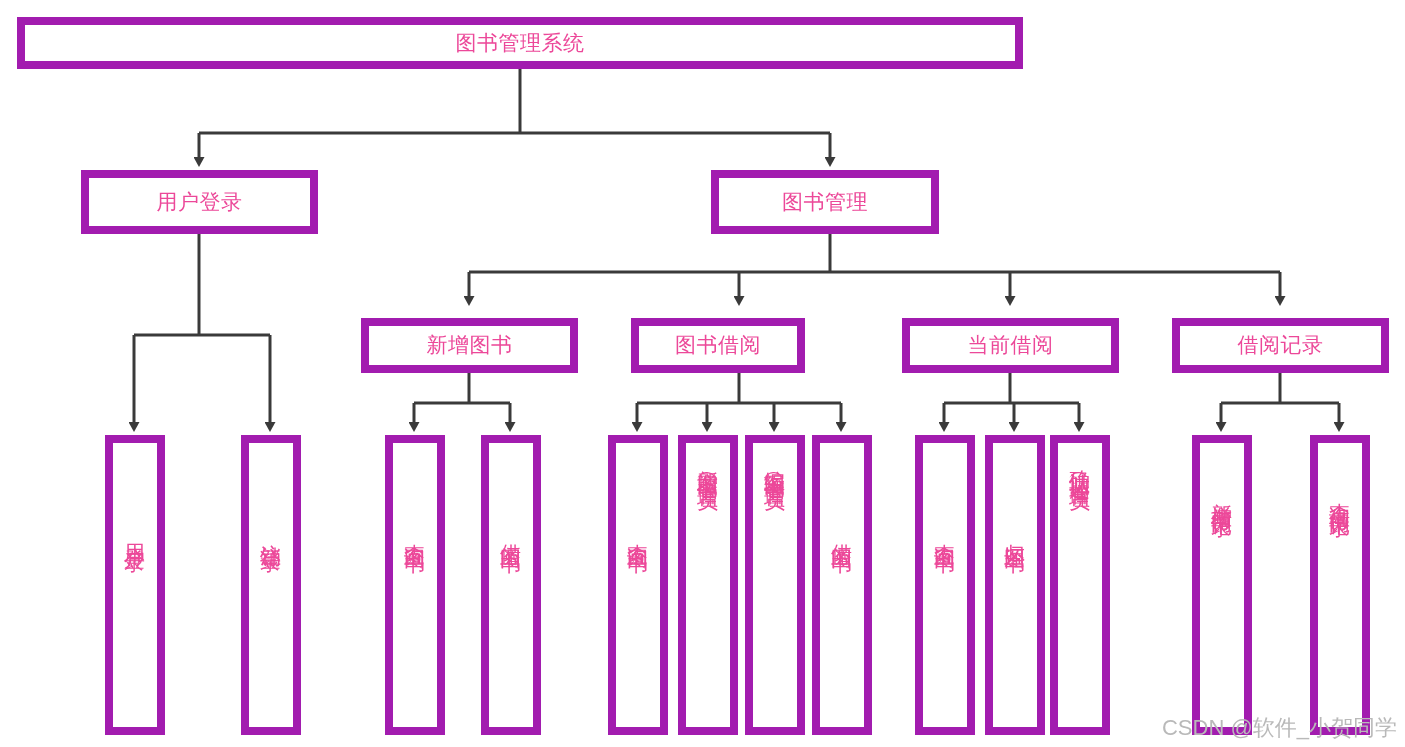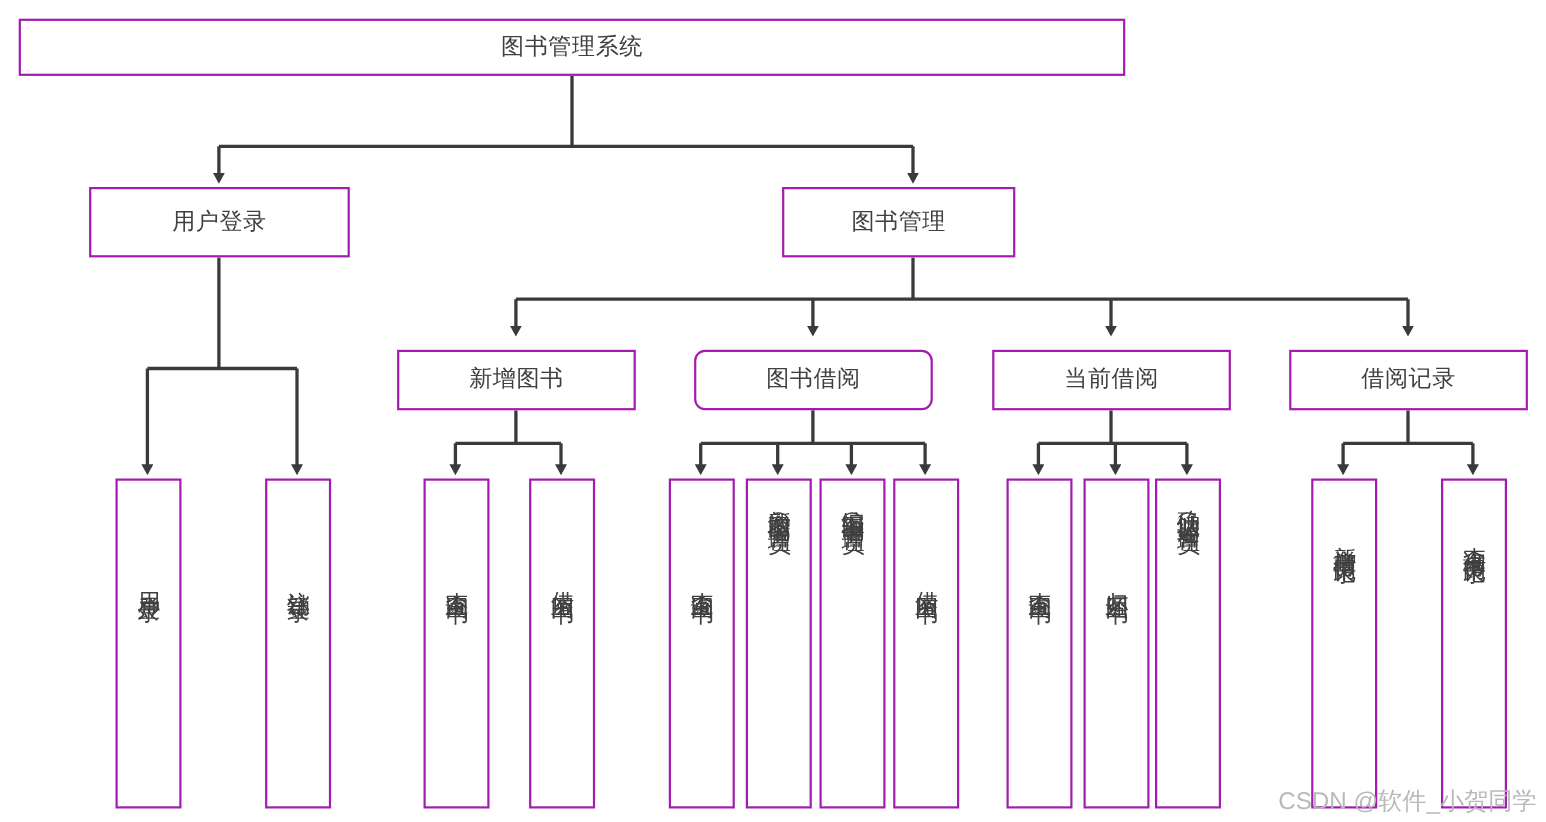--- a/index.html
+++ b/index.html
@@ -20,26 +20,26 @@
   #edges {
     position: absolute;
     left: 0;
     top: 0;
     width: 1405px;
     height: 747px;
   }
   .node {
     position: absolute;
     box-sizing: border-box;
-    border: 2px solid #a21caf;
+    border: 8px solid #a21caf;
     background: #ffffff;
     display: flex;
     align-items: center;
     justify-content: center;
-    color: #404040;
+    color: #ec4899;
   }
   .node .label {
     display: block;
     text-align: center;
     line-height: 1.18;
     white-space: nowrap;
   }
   .node.horizontal .label {
     font-size: 21px;
     letter-spacing: 0.5px;
@@ -124,28 +124,28 @@
     </g>
   </svg>
 
   <div class="node horizontal" style="left:17px; top:17px; width:1006px; height:52px;">
     <span class="label">图书管理系统</span>
   </div>
 
   <div class="node horizontal" style="left:81px; top:170px; width:237px; height:64px;">
     <span class="label">用户登录</span>
   </div>
-  <div class="node horizontal" style="left:711px; top:170px; width:212px; height:64px;">
+  <div class="node horizontal" style="left:711px; top:170px; width:228px; height:64px;">
     <span class="label">图书管理</span>
   </div>
 
   <div class="node horizontal" style="left:361px; top:318px; width:217px; height:55px;">
     <span class="label">新增图书</span>
   </div>
-  <div class="node horizontal" style="left:631px; top:318px; width:217px; height:55px;border-radius:10px;">
+  <div class="node horizontal" style="left:631px; top:318px; width:174px; height:55px;">
     <span class="label">图书借阅</span>
   </div>
   <div class="node horizontal" style="left:902px; top:318px; width:217px; height:55px;">
     <span class="label">当前借阅</span>
   </div>
   <div class="node horizontal" style="left:1172px; top:318px; width:217px; height:55px;">
     <span class="label">借阅记录</span>
   </div>
 
   <div class="node vertical" style="left:105px; top:435px; width:60px; height:300px; padding-top:84px;">

